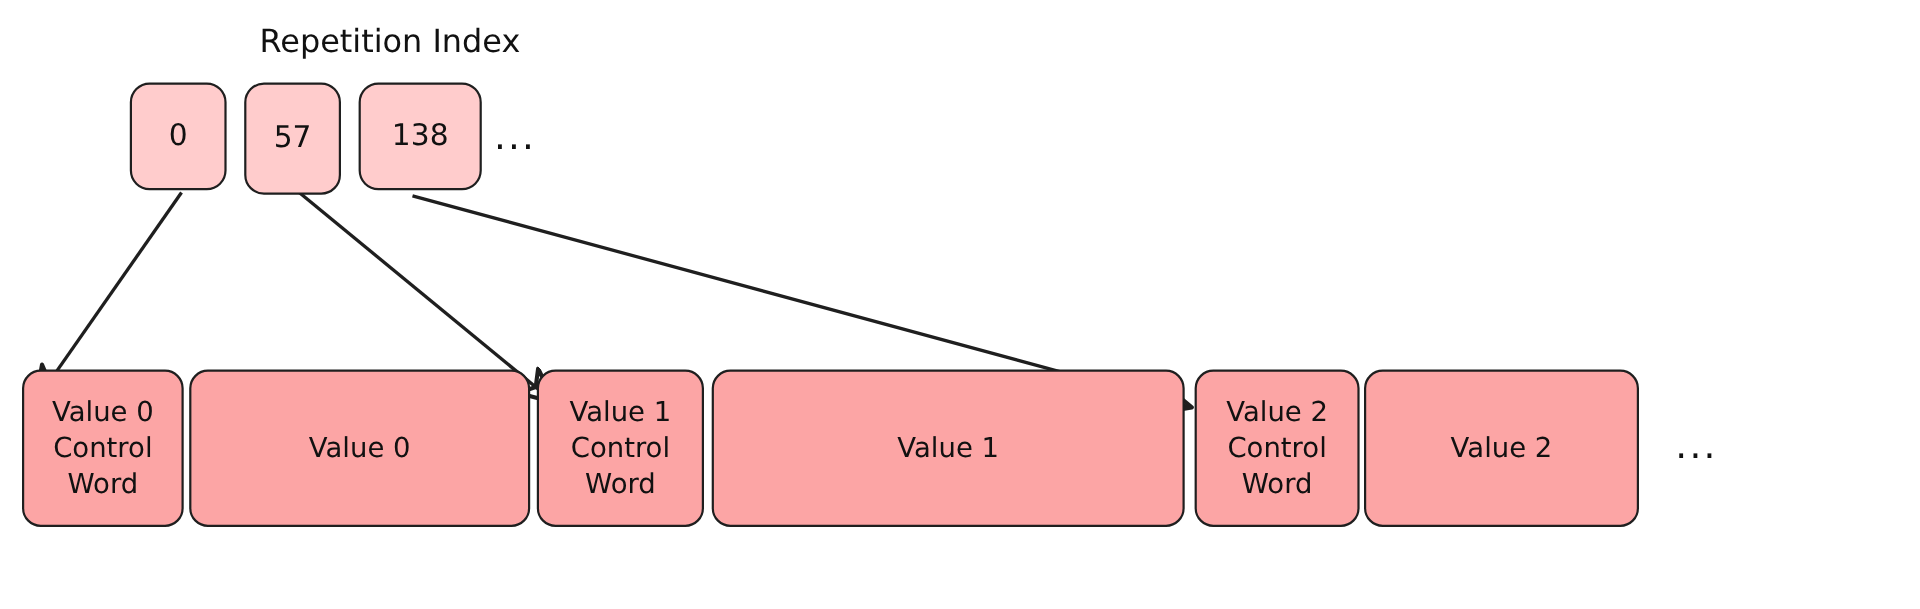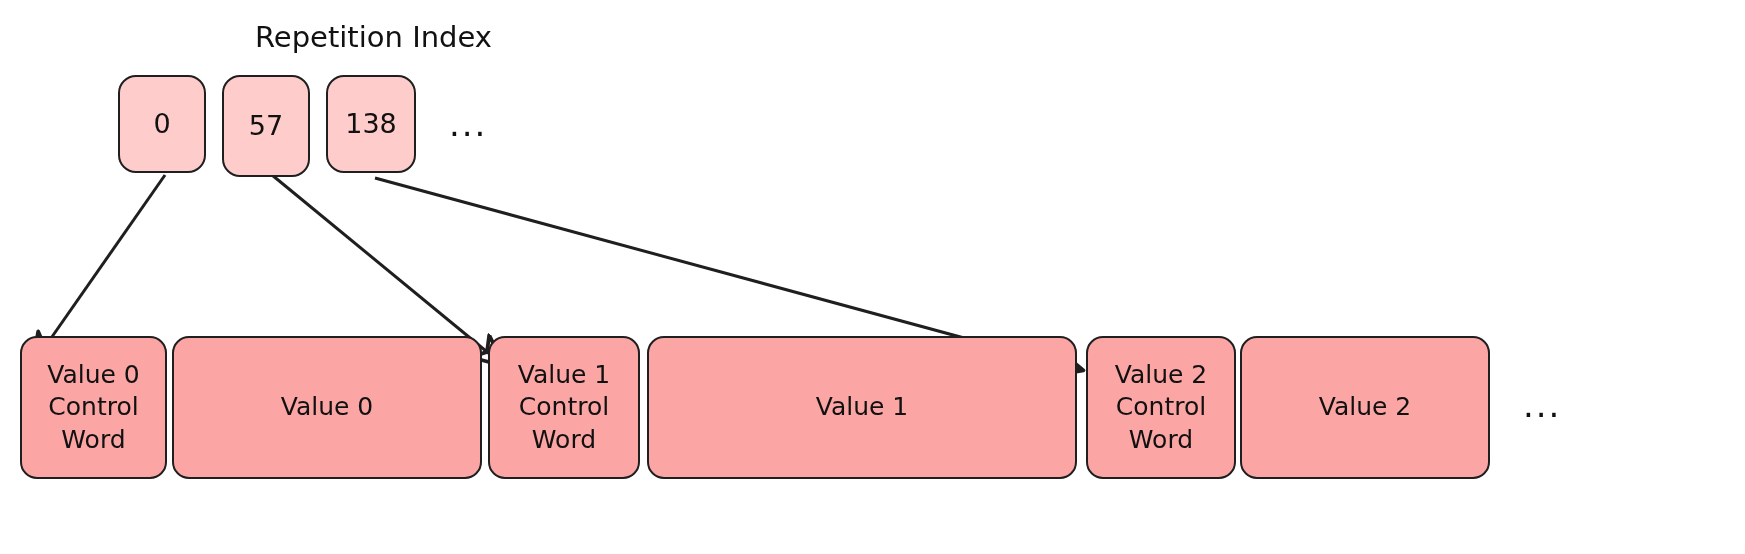--- a/index.html
+++ b/index.html
@@ -52,21 +52,20 @@
     border-radius: 17px;
     font-size: 25px;
   }
   .title-label {
     position: absolute;
     z-index: 2;
     font-size: 29px;
     color: #111111;
     white-space: nowrap;
     font-family: "DejaVu Sans", sans-serif;
-    margin-left: 19px;
   }
   .ellipsis-label {
     position: absolute;
     z-index: 2;
     font-size: 34px;
     letter-spacing: 2px;
     color: #111111;
     white-space: nowrap;
     font-family: "DejaVu Sans", sans-serif;
   }
@@ -89,21 +88,21 @@
 
     <line x1="375" y1="178" x2="1082" y2="370" stroke="#1f1f1f" stroke-width="3" marker-end="url(#arrowhead)"></line>
   </svg>
 
   <div class="title-label" style="left:236px; top:20px;">Repetition Index</div>
 
   <div class="node index-node" style="left:118px; top:75px; width:88px; height:98px;">0</div>
 
   <div class="node index-node" style="left:222px; top:75px; width:88px; height:102px;">57</div>
 
-  <div class="node index-node" style="left:326px; top:75px; width:90px; height:98px;">138</div>
+  <div class="node index-node" style="left:326px; top:75px; width:112px; height:98px;">138</div>
 
   <div class="ellipsis-label" style="left:449px; top:104px;">...</div>
 
   <div class="node data-node" style="left:20px; top:336px; width:147px; height:143px;">Value 0
 Control
 Word</div>
 
   <div class="node data-node" style="left:172px; top:336px; width:310px; height:143px;">Value 0</div>
 
   <div class="node data-node" style="left:488px; top:336px; width:152px; height:143px;">Value 1

